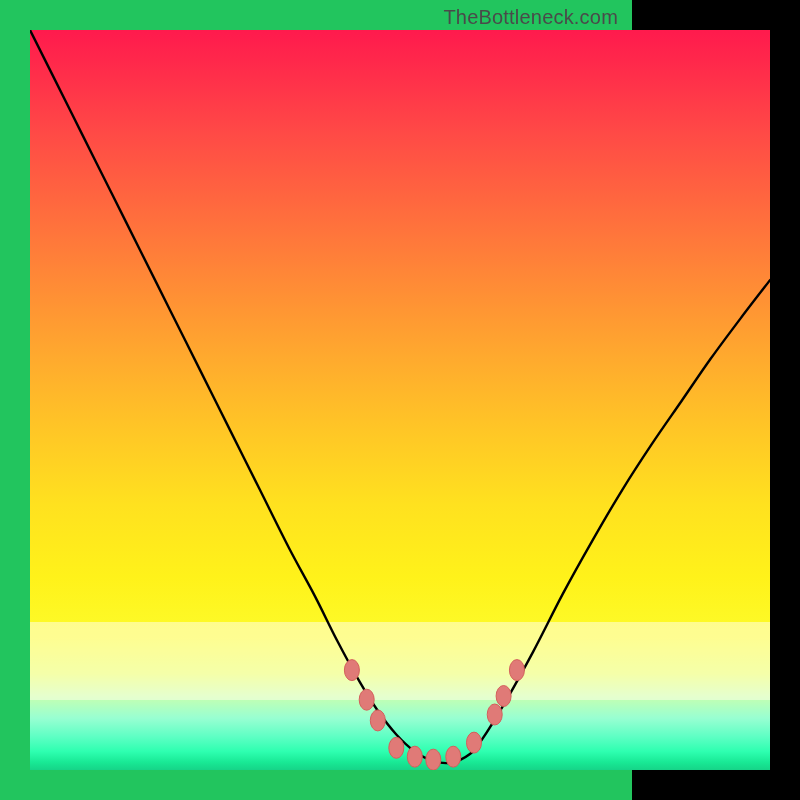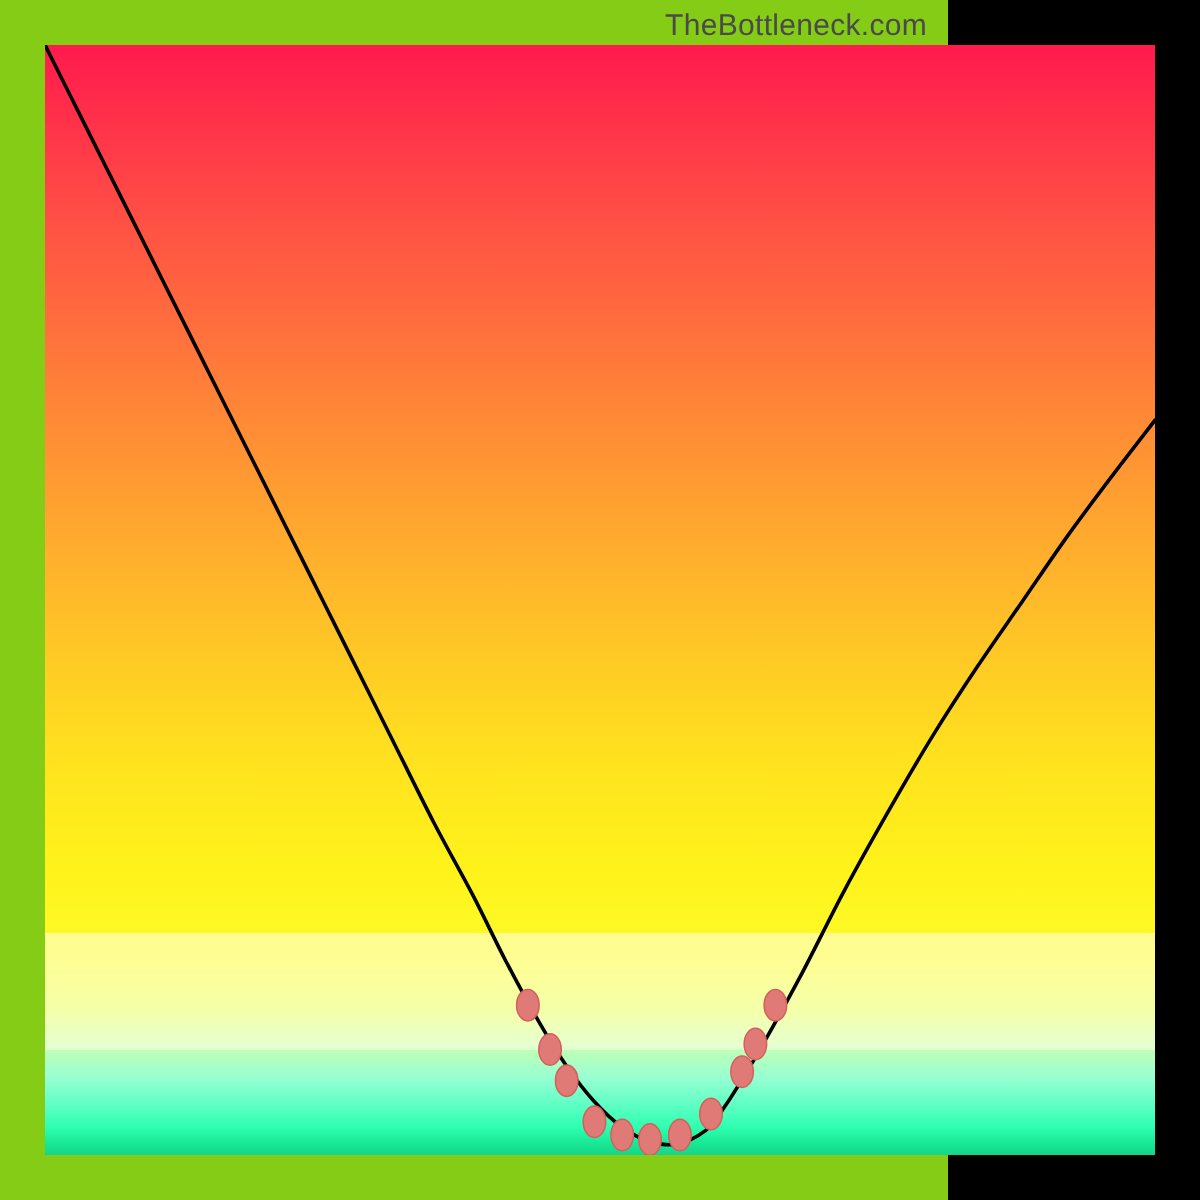--- a/index.html
+++ b/index.html
@@ -8,21 +8,21 @@
     width: 800px;
     height: 800px;
     overflow: hidden;
     font-family: Arial, Helvetica, sans-serif;
     background: #000;
   }
   .frame {
     position: relative;
     width: 632px;
     height: 800px;
-    background: #84cc16;
+    background: #22c55e;
     box-sizing: border-box;
   }
   .plot-area {
     position: absolute;
     left: 30px;
     top: 30px;
     width: 740px;
     height: 740px;
   }
   .gradient-bg {

